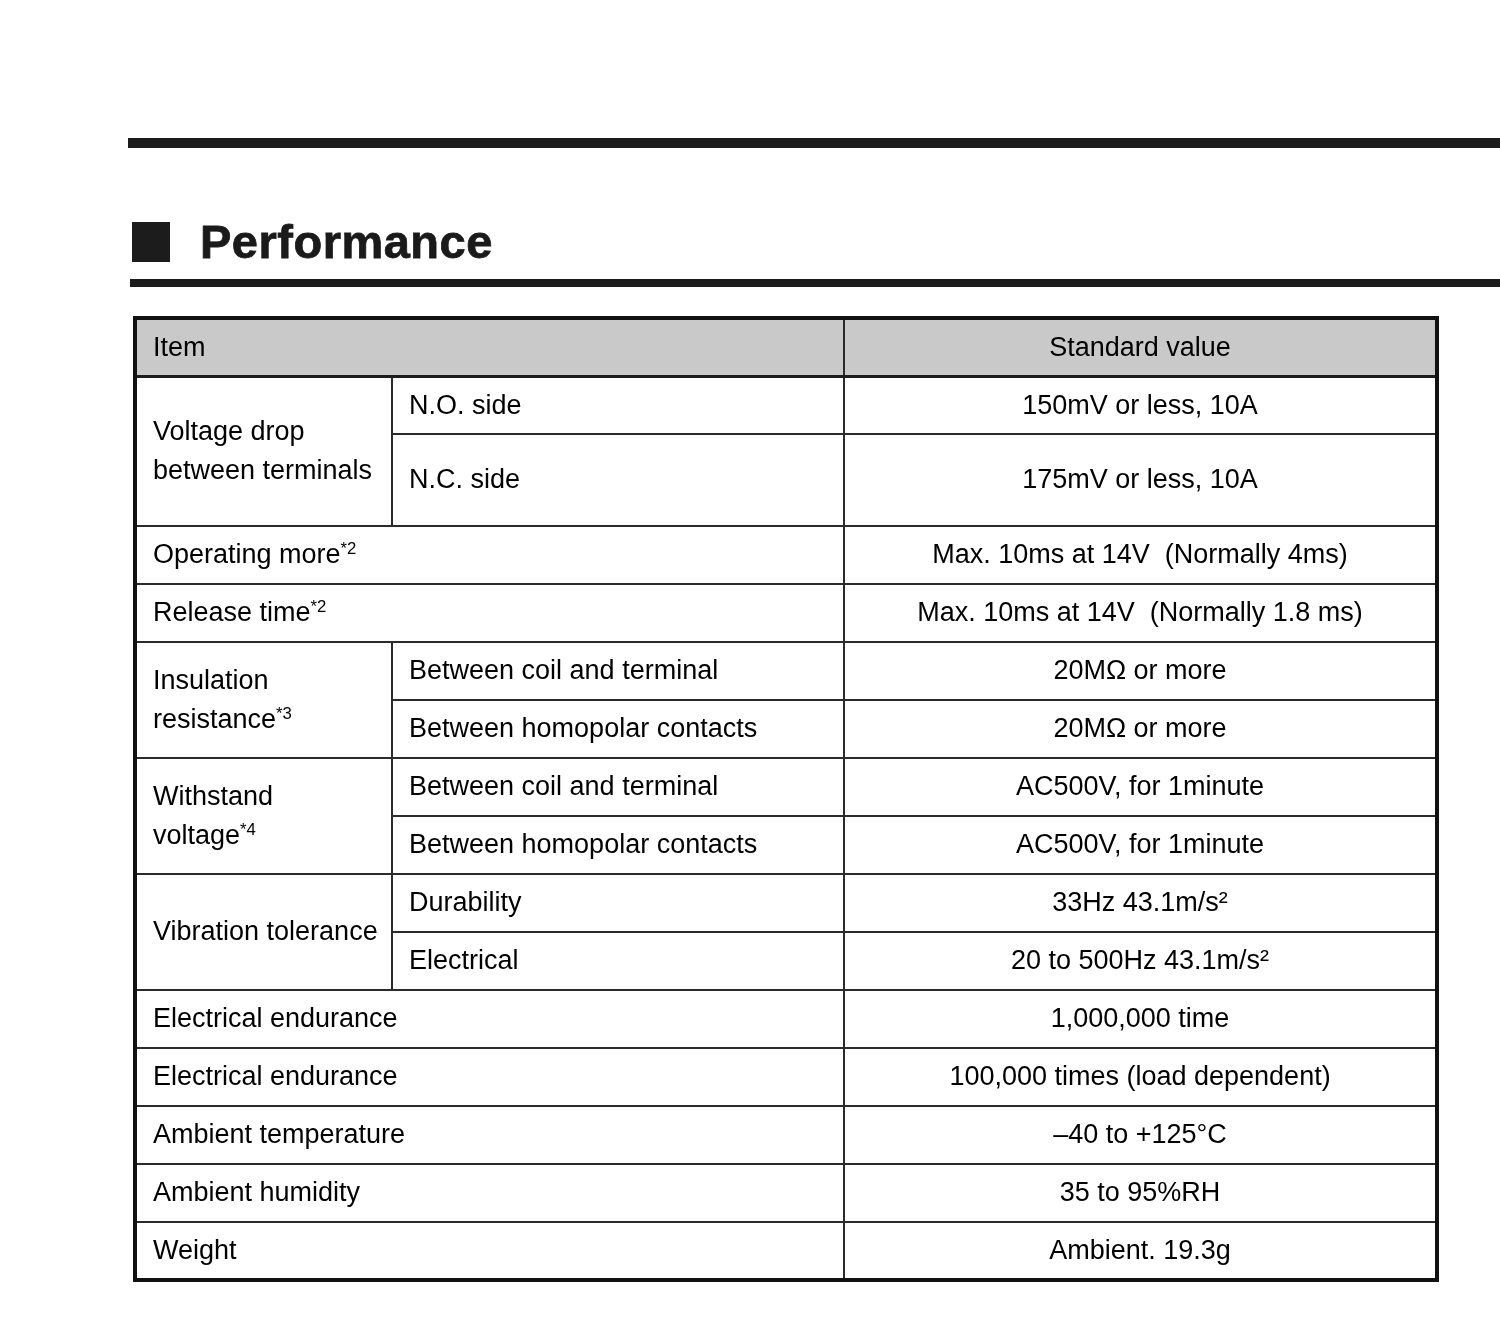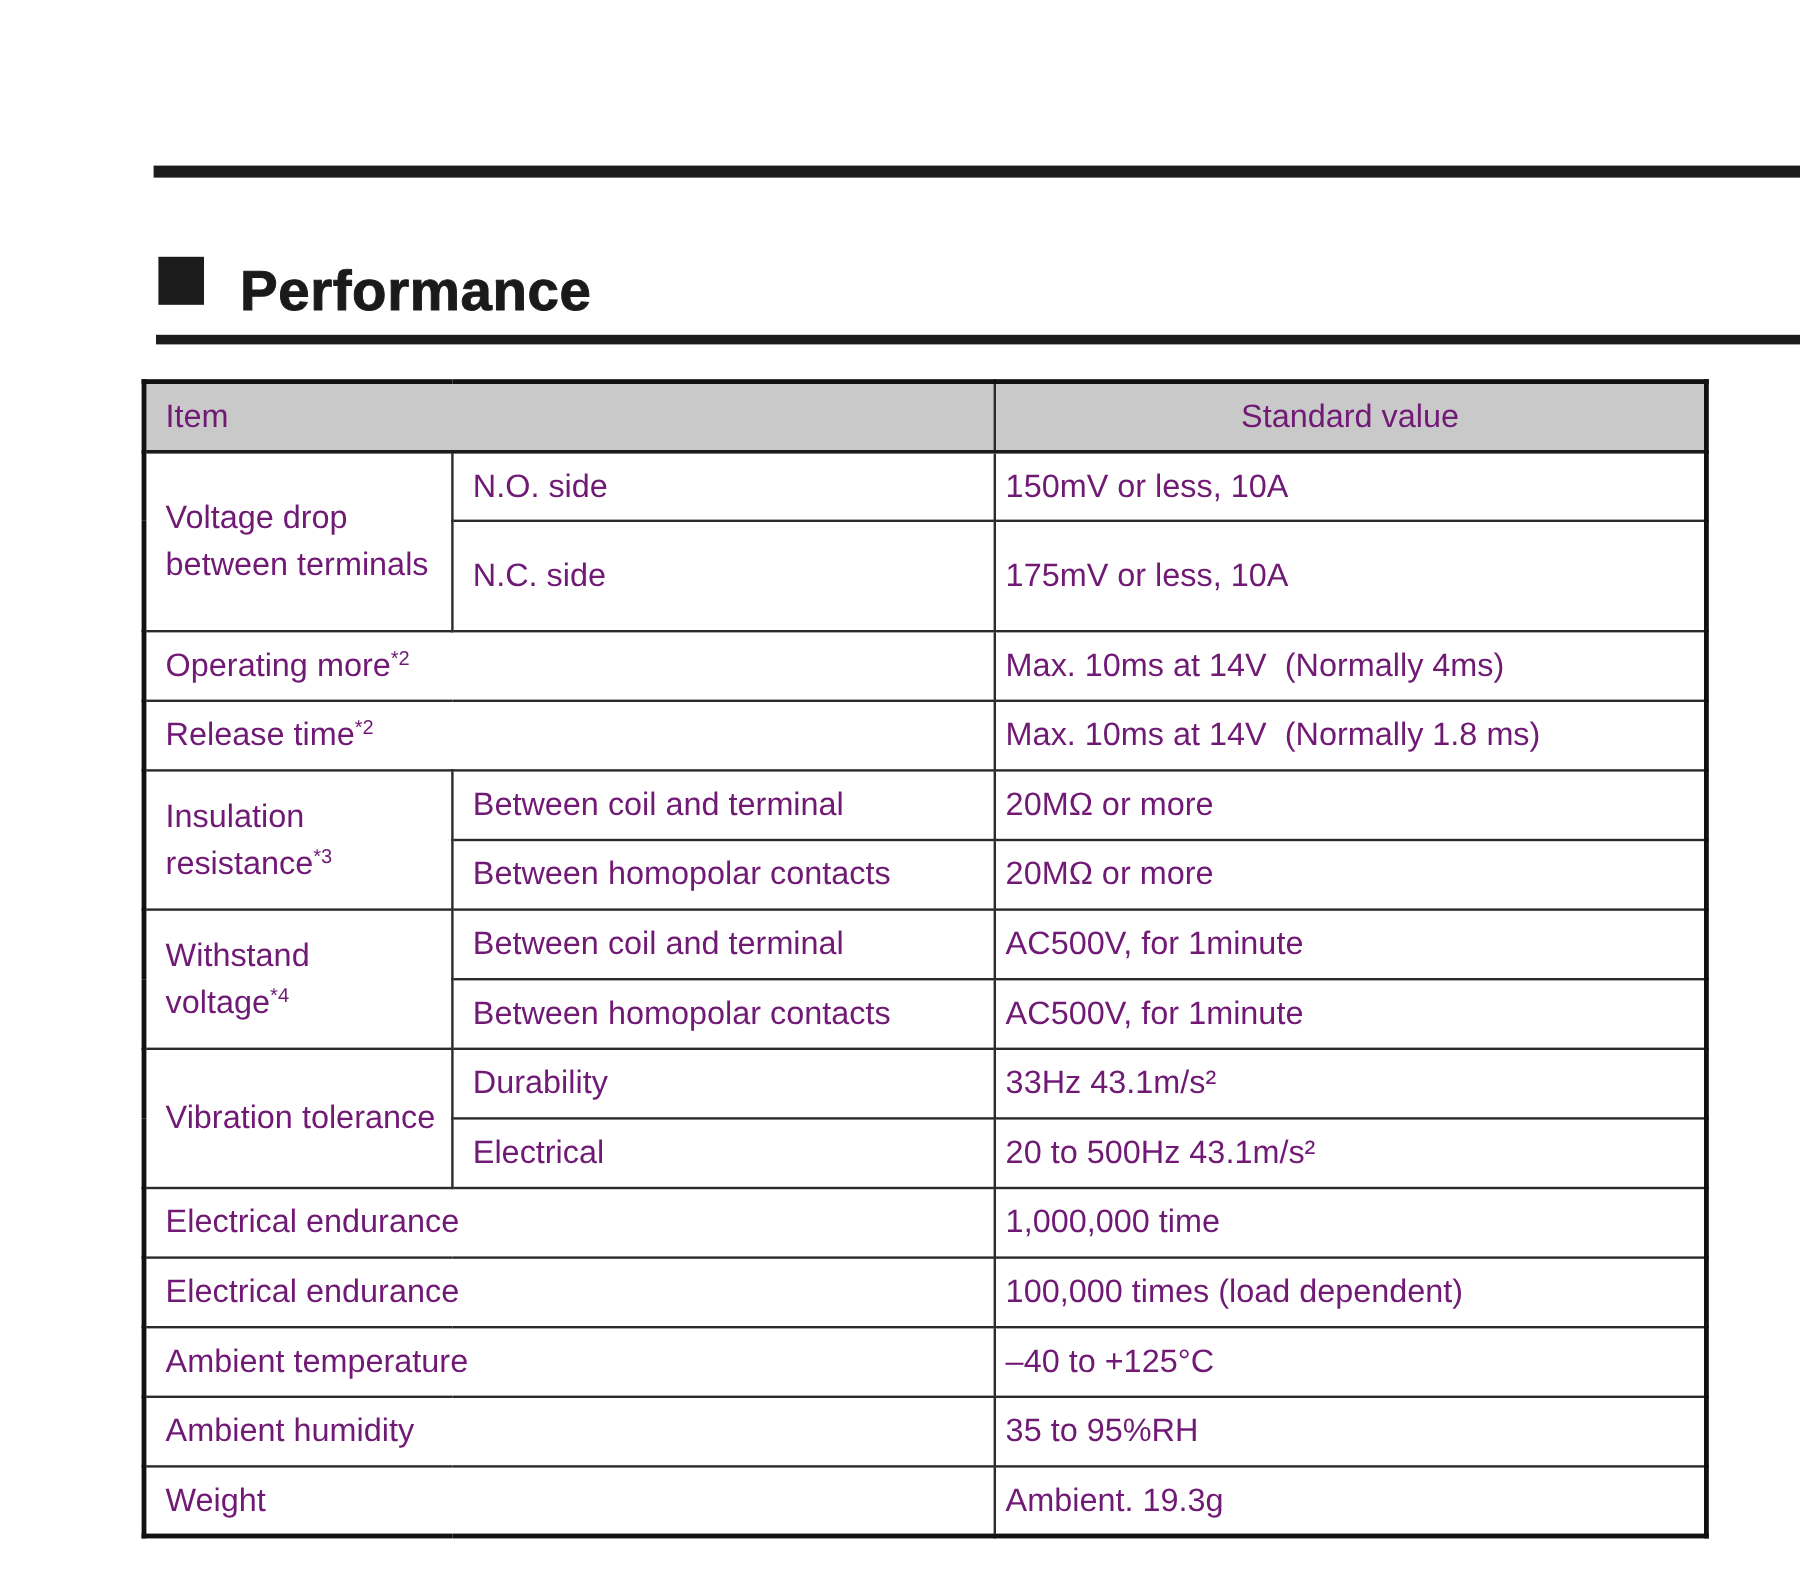--- a/index.html
+++ b/index.html
@@ -34,21 +34,21 @@
     right: 0;
     top: 138px;
     height: 10px;
     background: #1c1c1c;
   }
   .section-head {
     position: absolute;
     left: 132px;
     top: 214px;
     display: flex;
-    align-items: flex-start;
+    align-items: center;
   }
   .section-square {
     width: 38px;
     height: 40px;
     background: #1c1c1c;
     flex: 0 0 auto;
   }
   .section-title {
     margin-left: 30px;
     font-size: 47px;
@@ -60,27 +60,27 @@
   .rule-2 {
     position: absolute;
     left: 130px;
     right: 0;
     top: 279px;
     height: 8px;
     background: #1c1c1c;
   }
   table.perf {
     position: absolute;
-    left: 118px;
+    left: 133px;
     top: 316px;
     width: 1302px;
     border-collapse: collapse;
     table-layout: fixed;
     font-size: 27px;
-    color: #701a75;
+    color: #000000;
   }
   table.perf col.c1 { width: 257px; }
   table.perf col.c2 { width: 452px; }
   table.perf col.c3 { width: 593px; }
   table.perf th, table.perf td {
     border: 2px solid #2b2b2b;
     vertical-align: middle;
     font-weight: normal;
     line-height: 1.45;
   }
@@ -95,21 +95,21 @@
     padding-left: 16px;
   }
   table.perf th.col-value { }
   table.perf td { height: 58px; }
   table.perf tr.tall td { height: 92px; }
   td.item-cell, td.sub-cell {
     text-align: left;
     padding-left: 16px;
     padding-right: 8px;
   }
-  td.value-cell { text-align: left; padding: 0 8px; }
+  td.value-cell { text-align: center; padding: 0 8px; }
   sup.fnote {
     font-size: 0.62em;
     vertical-align: baseline;
     position: relative;
     top: -0.55em;
     letter-spacing: 0;
   }
 </style>
 </head>
 <body>

